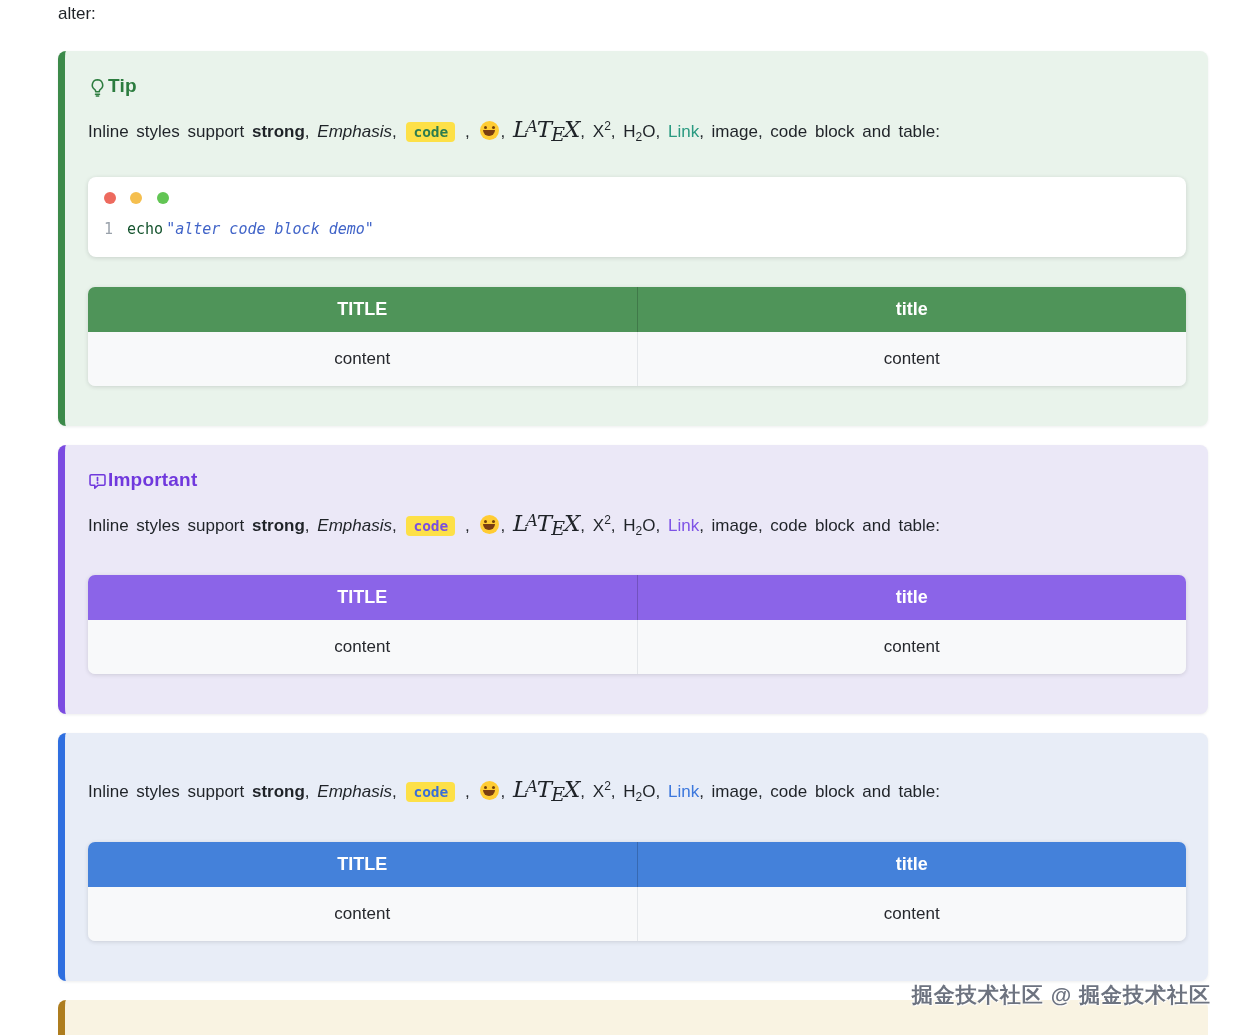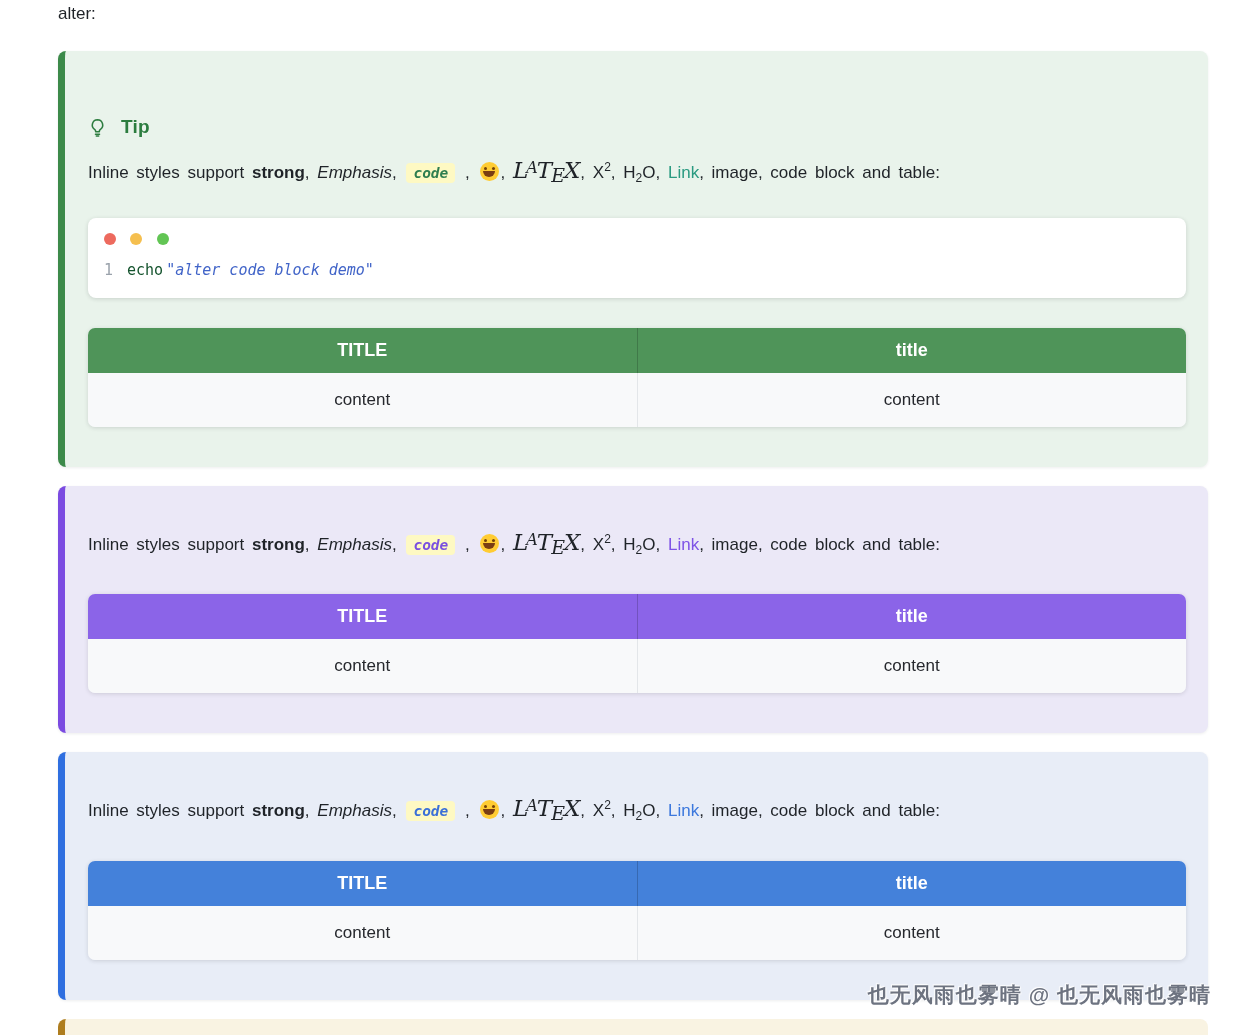--- a/index.html
+++ b/index.html
@@ -12,30 +12,30 @@
   .top-text{margin:0 0 27px 58px;padding-top:4px;font-size:17px;line-height:20px;color:#1f2328;}
   .content{margin:0 49px 0 58px;}
 
   .alert{
     border-radius:8px;
     border-left:7px solid #999;
     padding:24px 22px 40px 23px;
     margin-bottom:19px;
     box-shadow:0 1px 3px rgba(31,35,40,.08);
   }
-  .alert-head{display:flex;align-items:center;gap:14px;margin-top:41px;}
+  .alert-head{display:flex;align-items:flex-end;gap:1px;}
   .alert-icon{display:inline-flex;align-items:center;}
   .alert-title{font-size:19px;font-weight:700;letter-spacing:.2px;}
 
   .demo-p{margin:16px 0 0 0;font-size:17px;line-height:27px;color:#1f2328;word-spacing:3px;}
   .demo-p strong{font-weight:700;}
   .demo-p em{}
   .chip{
-    background:#fef9c3;border-radius:4px;padding:2px 7px;margin:0 2px;
-    font-family:"DejaVu Sans Mono", monospace;font-size:14.5px;font-weight:700;font-style:italic;
+    background:#fde047;border-radius:4px;padding:2px 7px;margin:0 2px;
+    font-family:"DejaVu Sans Mono", monospace;font-size:14.5px;font-weight:700;
   }
   .emoji-face{display:inline-block;width:19px;height:19px;background:#ffcc33;border-radius:50%;
     position:relative;vertical-align:-3px;margin:0 2px;}
   .emoji-face::before{content:"";position:absolute;top:5px;left:4px;width:3px;height:3px;
     background:#74420a;border-radius:50%;box-shadow:8px 0 0 #74420a;}
   .emoji-face::after{content:"";position:absolute;left:3.5px;top:9px;width:12px;height:6px;
     background:#7a3d12;border-radius:0 0 12px 12px;}
   .latex{font-family:"DejaVu Serif", serif;font-style:italic;font-size:23px;}
   .lx-a{font-size:.7em;vertical-align:.3em;margin:0 -1px 0 -2px;display:inline-block;}
   .lx-e{font-size:.82em;vertical-align:-.22em;margin:0 -1px;display:inline-block;}
@@ -134,20 +134,30 @@
             <tr>
           <td>content</td>
           <td>content</td>
         </tr>
           </tbody>
       </table>
     </div>
   </div>
 
   <div class="alert important">
+    <div class="alert-head">
+      <span class="alert-icon">
+          <svg width="19" height="19" viewBox="0 0 16 16">
+            <path d="M2.7 2.3h10.6a1 1 0 0 1 1 1v6.8a1 1 0 0 1-1 1H8.4l-2.7 2.6v-2.6H2.7a1 1 0 0 1-1-1V3.3a1 1 0 0 1 1-1z" fill="none" stroke="currentColor" stroke-width="1.3" stroke-linejoin="round"></path>
+            <path d="M8 4.6v2.8" stroke="currentColor" stroke-width="1.4" stroke-linecap="round"></path>
+            <circle cx="8" cy="9.3" r=".85" fill="currentColor"></circle>
+          </svg>
+        </span>
+      <span class="alert-title">Important</span>
+    </div>
     <p class="demo-p"><span>Inline styles support </span><strong>strong</strong><span>, </span><em>Emphasis</em><span>, </span><code class="chip">code</code><span> , </span><span class="emoji-face" title="😄"></span><span>, </span><span class="latex"><span>L</span><span class="lx-a">A</span><span>T</span><span class="lx-e">E</span><span>X</span></span><span>, </span><span><span>X</span><sup>2</sup></span><span>, </span><span><span>H</span><sub>2</sub><span>O</span></span><span>, </span><a class="demo-link" href="#">Link</a><span>, image, code block and table:</span></p>
 
     <div class="table-wrap">
       <table class="demo-table">
         <thead>
             <tr>
           <th>TITLE</th>
           <th>title</th>
         </tr>
           </thead>
@@ -179,13 +189,13 @@
         </tr>
           </tbody>
       </table>
     </div>
   </div>
 
   <div class="alert warning-partial"></div>
 
 </div>
 
-<div class="watermark">也无风雨也雾晴 @ 也无风雨也雾晴</div>
+<div class="watermark">掘金技术社区 @ 掘金技术社区</div>
 
 </body></html>

